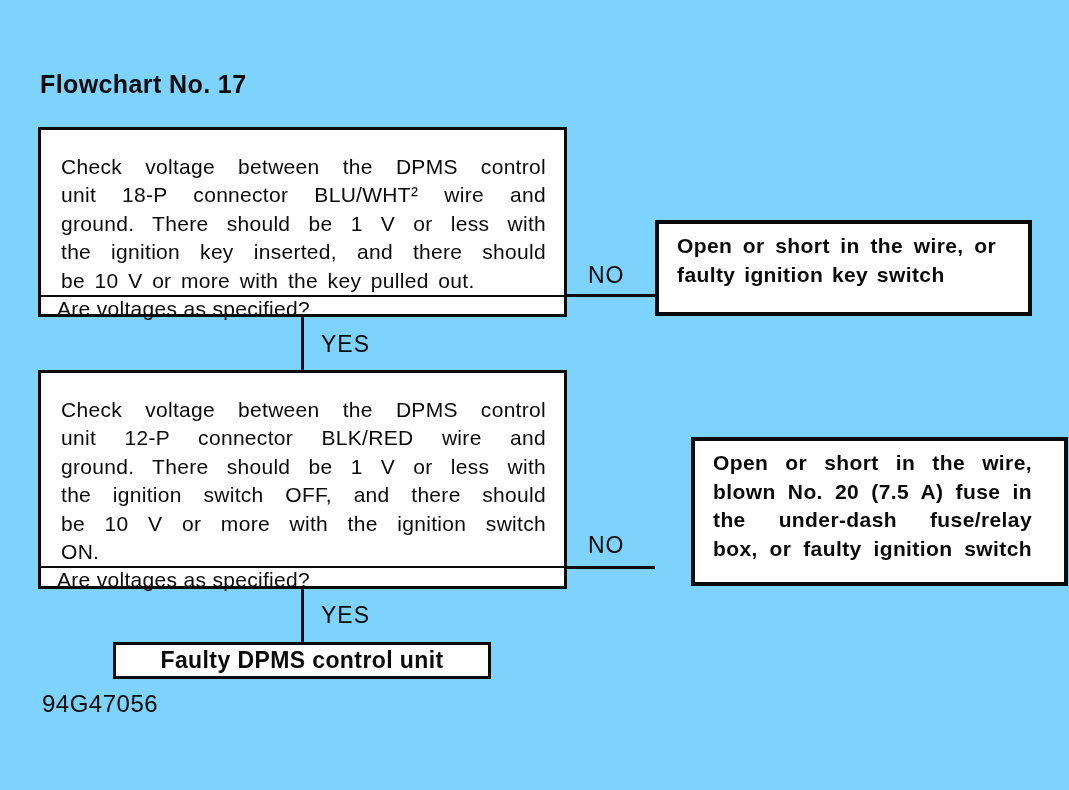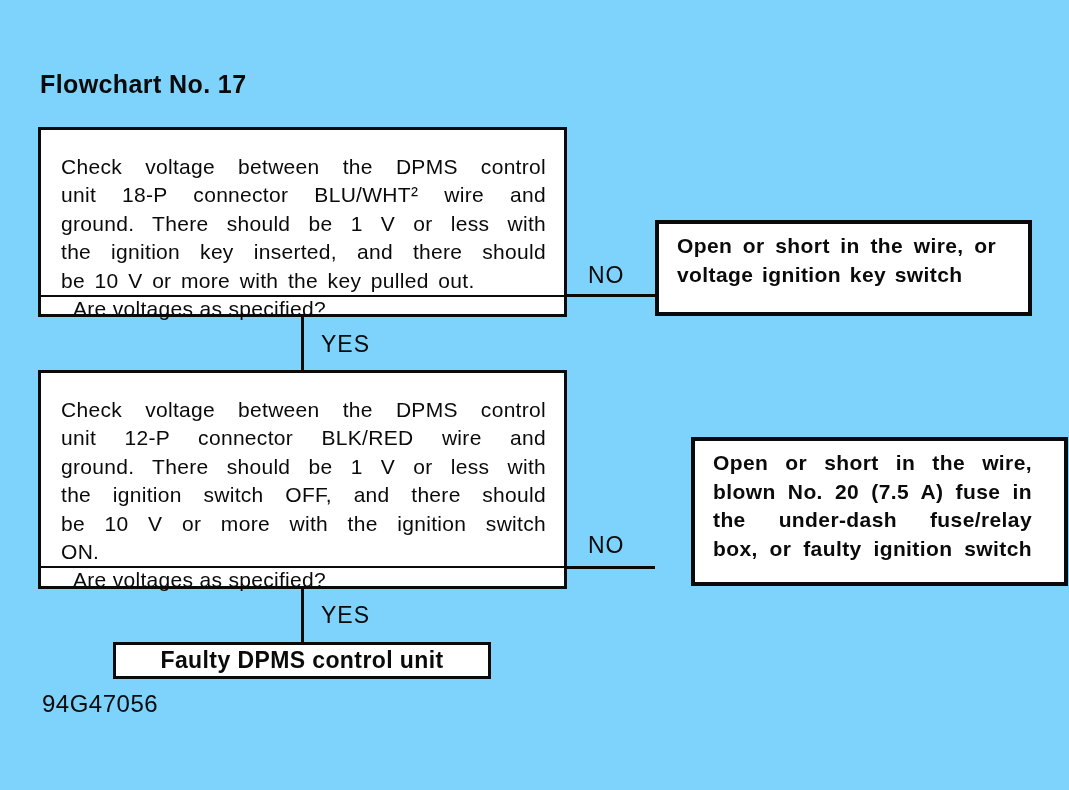--- a/index.html
+++ b/index.html
@@ -33,21 +33,21 @@
     font-size: 21px;
     line-height: 28.4px;
     letter-spacing: 0.3px;
     word-spacing: 3.5px;
   }
   .step-question {
     height: 41px;
     border-top: 2px solid #0a0a0a;
     display: flex;
     align-items: center;
-    padding-left: 32px;
+    padding-left: 16px;
     font-size: 21px;
     letter-spacing: 0.3px;
   }
   .tl { text-align: justify; text-align-last: justify; }
   .tl.last { text-align-last: left; }
   .result-box {
     border-width: 4px;
     padding: 8px 32px 0 18px;
     font-size: 21px;
     font-weight: bold;
@@ -97,21 +97,21 @@
     <div class="step-question">
       <span>Are voltages as specified?</span>
     </div>
   </div>
 
   <div class="hline" style="left:565px; top:294px; width:90px;"></div>
   <div class="branch-label" style="left:588px; top:262px;">NO</div>
 
   <div class="box result-box" style="left:655px; top:220px; width:377px; height:96px;">
     <div class="tl">Open or short in the wire, or</div>
-    <div class="tl last">voltage ignition key switch</div>
+    <div class="tl last">faulty ignition key switch</div>
   </div>
 
   <div class="vline" style="left:301px; top:317px; height:53px;"></div>
   <div class="branch-label" style="left:321px; top:331px;">YES</div>
 
   <div class="box step-box" style="left:38px; top:370px; width:529px; height:219px;">
     <div class="step-main">
       <div class="tl">Check voltage between the DPMS control</div>
       <div class="tl">unit 12-P connector BLK/RED wire and</div>
       <div class="tl">ground. There should be 1 V or less with</div>

